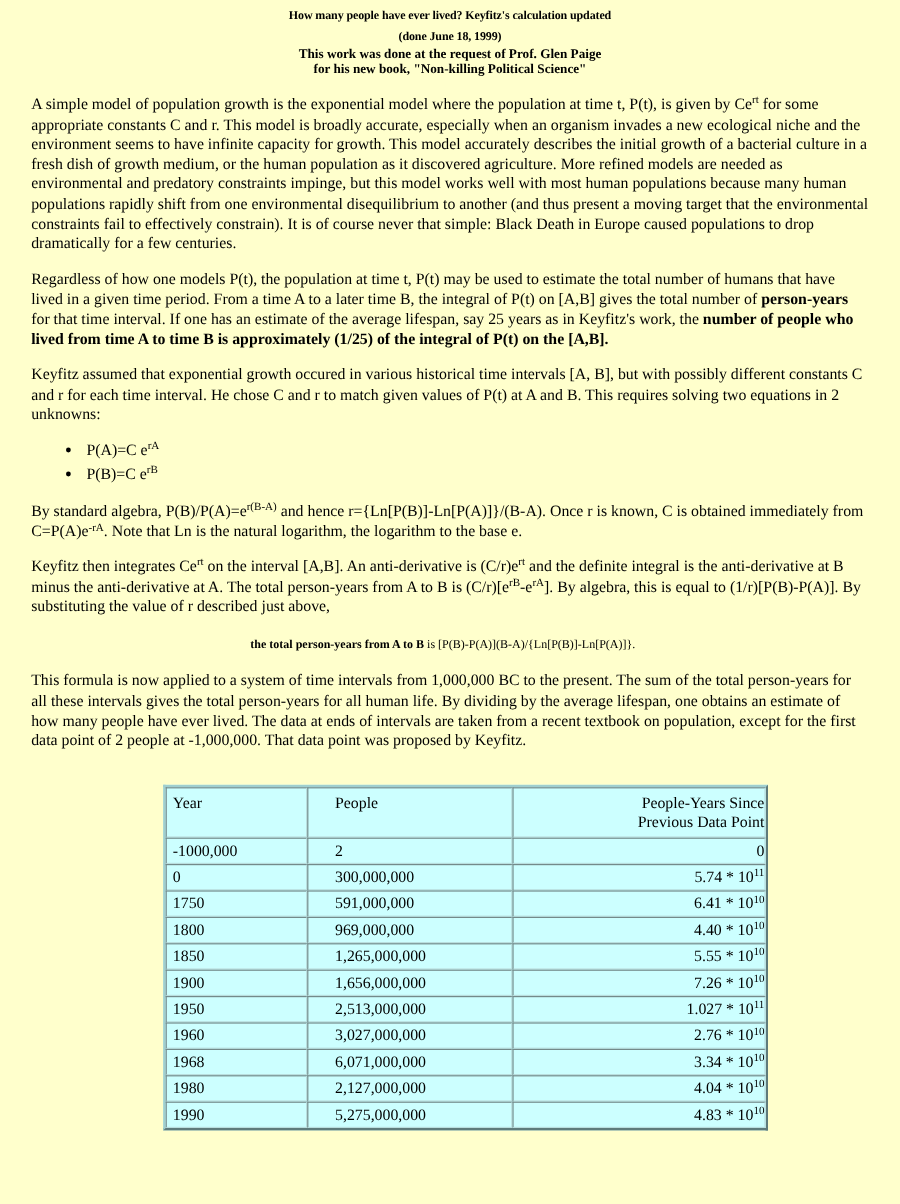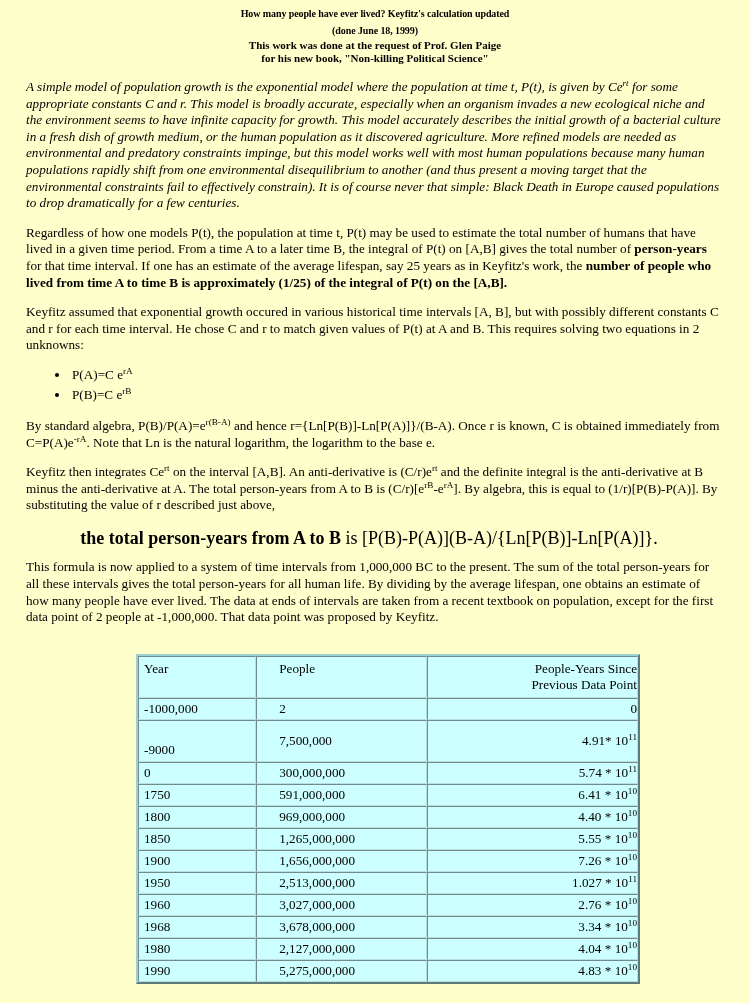--- a/index.html
+++ b/index.html
@@ -34,39 +34,39 @@
     font-weight: bold;
     font-size: 11px;
     line-height: 12.5px;
   }
   p.body {
     font-size: 13.2px;
     line-height: 16.6px;
     margin: 13px 0 0 0;
     text-align: left;
   }
-  p.body.first { margin-top: 15px; font-style: italic; }
+  p.body.first { margin-top: 15px; }
   sup {
     font-size: 9.2px;
     line-height: 0;
     vertical-align: 0.52em;
   }
   b { font-weight: bold; }
   ul.eqlist {
     margin: 11px 0 0 0;
     padding-left: 44px;
     list-style-type: disc;
   }
   ul.eqlist li {
     font-size: 13.2px;
     line-height: 20px;
     padding-left: 2px;
   }
   p.centered-formula {
-    font-size: 18px;
+    font-size: 10px;
     line-height: 16.6px;
     margin: 16px 0 0 0;
     text-align: center;
     padding-right: 12px;
   }
   .table-wrap {
     margin: 28px 0 0 0;
     padding-left: 110px;
   }
   table.data {
@@ -131,25 +131,20 @@
           <td class="c2">
             <span>People-Years Since</span><br>
             <span>Previous Data Point</span>
           </td>
         </tr>
       <tr>
             <td class="c0">-1000,000</td>
             <td class="c1">2</td>
             <td class="c2"><span>0</span></td>
           </tr>
-          <tr class="tall">
-            <td class="c0">-9000</td>
-            <td class="c1">7,500,000</td>
-            <td class="c2"><span>4.91* 10</span><sup>11</sup></td>
-          </tr>
           <tr>
             <td class="c0">0</td>
             <td class="c1">300,000,000</td>
             <td class="c2"><span>5.74 * 10</span><sup>11</sup></td>
           </tr>
           <tr>
             <td class="c0">1750</td>
             <td class="c1">591,000,000</td>
             <td class="c2"><span>6.41 * 10</span><sup>10</sup></td>
           </tr>
@@ -173,21 +168,21 @@
             <td class="c1">2,513,000,000</td>
             <td class="c2"><span>1.027 * 10</span><sup>11</sup></td>
           </tr>
           <tr>
             <td class="c0">1960</td>
             <td class="c1">3,027,000,000</td>
             <td class="c2"><span>2.76 * 10</span><sup>10</sup></td>
           </tr>
           <tr>
             <td class="c0">1968</td>
-            <td class="c1">3,678,000,000</td>
+            <td class="c1">6,071,000,000</td>
             <td class="c2"><span>3.34 * 10</span><sup>10</sup></td>
           </tr>
           <tr>
             <td class="c0">1980</td>
             <td class="c1">2,127,000,000</td>
             <td class="c2"><span>4.04 * 10</span><sup>10</sup></td>
           </tr>
           <tr>
             <td class="c0">1990</td>
             <td class="c1">5,275,000,000</td>

